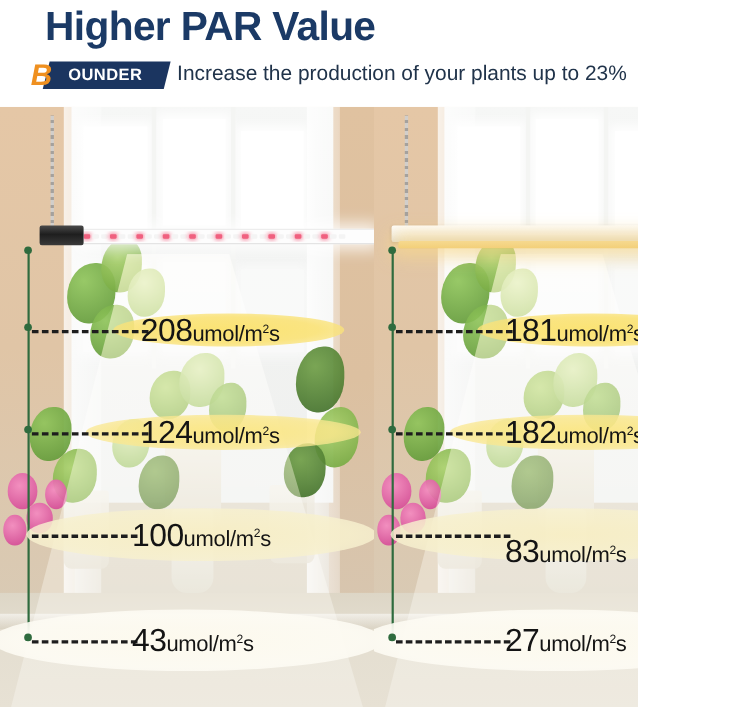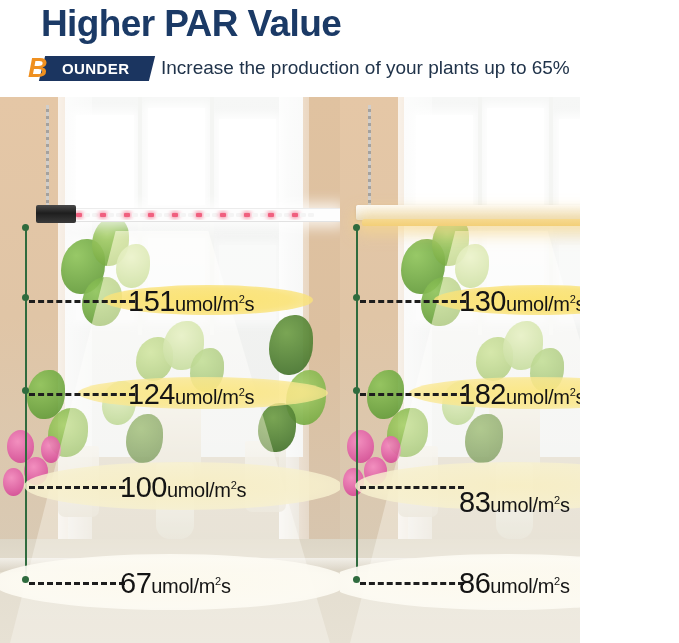--- a/index.html
+++ b/index.html
@@ -131,21 +131,21 @@
 
   <div id="header">
     <div id="page-title">Higher PAR Value</div>
 
     <div id="brand-row">
       <div id="brand-logo">
         <div class="lg-bg"></div>
         <div class="lg-b">B</div>
         <div class="lg-word">OUNDER</div>
       </div>
-      <div id="brand-slogan">Increase the production of your plants up to 65%</div>
+      <div id="brand-slogan">Increase the production of your plants up to 23%</div>
     </div>
   </div>
 
   <div id="scene">
 
     <div class="panel left">
       <div class="room">
         <div class="wall-left"></div>
         <div class="wall-right"></div>
 
@@ -237,21 +237,21 @@
       <div class="scale-line" style="left:25px;top:130px;height:352px;"></div>
       <div class="scale-dot" style="left:22px;top:127px;"></div>
       <div class="scale-dot" style="left:22px;top:197px;"></div>
       <div class="scale-dot" style="left:22px;top:290px;"></div>
       <div class="scale-dot" style="left:22px;top:479px;"></div>
 
       <div class="mrow" style="left:0;top:186px;width:340px;">
         <div class="ellipse e-t1" style="left:103px;width:210px;height:30px;"></div>
         <div class="dash" style="left:29px;top:17px;width:106px;"></div>
         <div class="mlabel" style="left:128px;top:4px;">
-          <span class="mnum">151</span>
+          <span class="mnum">208</span>
             <span class="munit">umol/m</span>
             <span class="munit"><sup>2</sup></span>
             <span class="munit">s</span>
         </div>
       </div>
 
       <div class="mrow" style="left:0;top:279px;width:340px;">
         <div class="ellipse e-t2" style="left:78px;width:250px;height:32px;"></div>
         <div class="dash" style="left:29px;top:17px;width:106px;"></div>
         <div class="mlabel" style="left:128px;top:4px;">
@@ -270,21 +270,21 @@
             <span class="munit">umol/m</span>
             <span class="munit"><sup>2</sup></span>
             <span class="munit">s</span>
         </div>
       </div>
 
       <div class="mrow" style="left:0;top:468px;width:340px;">
         <div class="ellipse e-t4" style="left:-8px;width:356px;height:56px;"></div>
         <div class="dash" style="left:29px;top:17px;width:96px;"></div>
         <div class="mlabel" style="left:120px;top:4px;">
-          <span class="mnum">67</span>
+          <span class="mnum">43</span>
             <span class="munit">umol/m</span>
             <span class="munit"><sup>2</sup></span>
             <span class="munit">s</span>
         </div>
       </div>
     </div>
 
     <div class="panel right">
       <div class="room">
         <div class="wall-left"></div>
@@ -345,21 +345,21 @@
       <div class="scale-line" style="left:16px;top:130px;height:352px;"></div>
       <div class="scale-dot" style="left:13px;top:127px;"></div>
       <div class="scale-dot" style="left:13px;top:197px;"></div>
       <div class="scale-dot" style="left:13px;top:290px;"></div>
       <div class="scale-dot" style="left:13px;top:479px;"></div>
 
       <div class="mrow" style="left:0;top:186px;width:339px;">
         <div class="ellipse e-t1" style="left:94px;width:210px;height:30px;"></div>
         <div class="dash" style="left:20px;top:17px;width:106px;"></div>
         <div class="mlabel" style="left:119px;top:4px;">
-          <span class="mnum">130</span>
+          <span class="mnum">181</span>
             <span class="munit">umol/m</span>
             <span class="munit"><sup>2</sup></span>
             <span class="munit">s</span>
         </div>
       </div>
 
       <div class="mrow" style="left:0;top:279px;width:339px;">
         <div class="ellipse e-t2" style="left:69px;width:250px;height:32px;"></div>
         <div class="dash" style="left:20px;top:17px;width:106px;"></div>
         <div class="mlabel" style="left:119px;top:4px;">
@@ -378,21 +378,21 @@
             <span class="munit">umol/m</span>
             <span class="munit"><sup>2</sup></span>
             <span class="munit">s</span>
         </div>
       </div>
 
       <div class="mrow" style="left:0;top:468px;width:339px;">
         <div class="ellipse e-t4" style="left:-12px;width:356px;height:56px;"></div>
         <div class="dash" style="left:20px;top:17px;width:104px;"></div>
         <div class="mlabel" style="left:119px;top:4px;">
-          <span class="mnum">86</span>
+          <span class="mnum">27</span>
             <span class="munit">umol/m</span>
             <span class="munit"><sup>2</sup></span>
             <span class="munit">s</span>
         </div>
       </div>
     </div>
 
   </div>
 </div>
 

